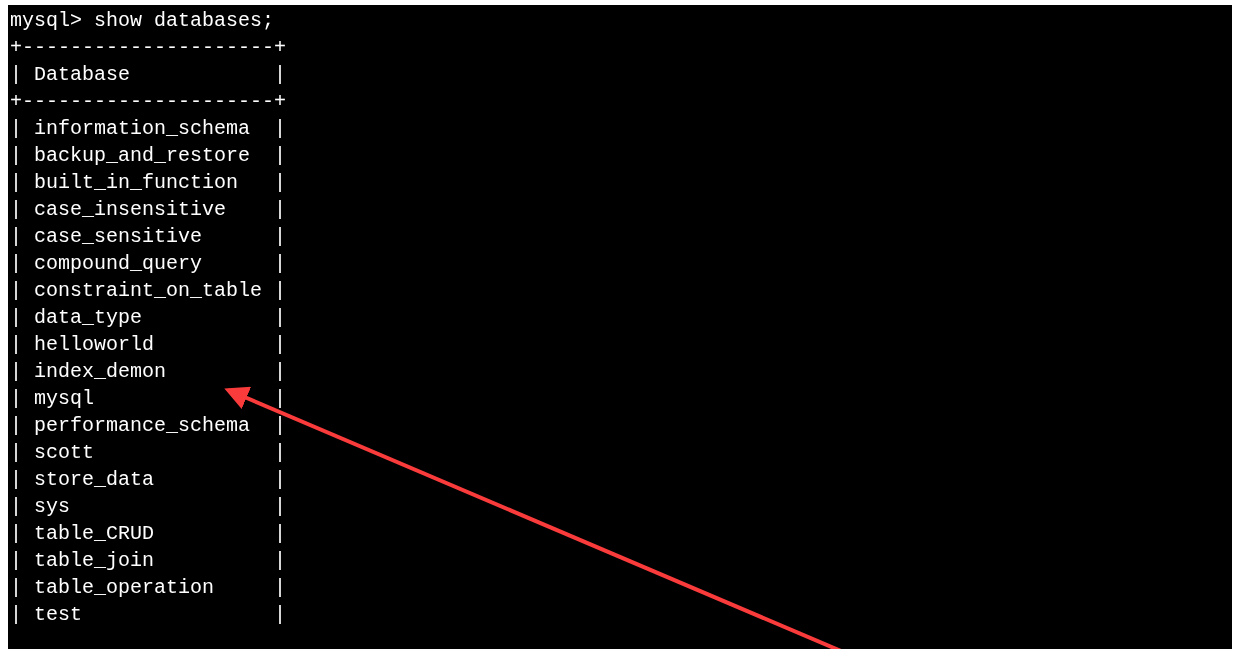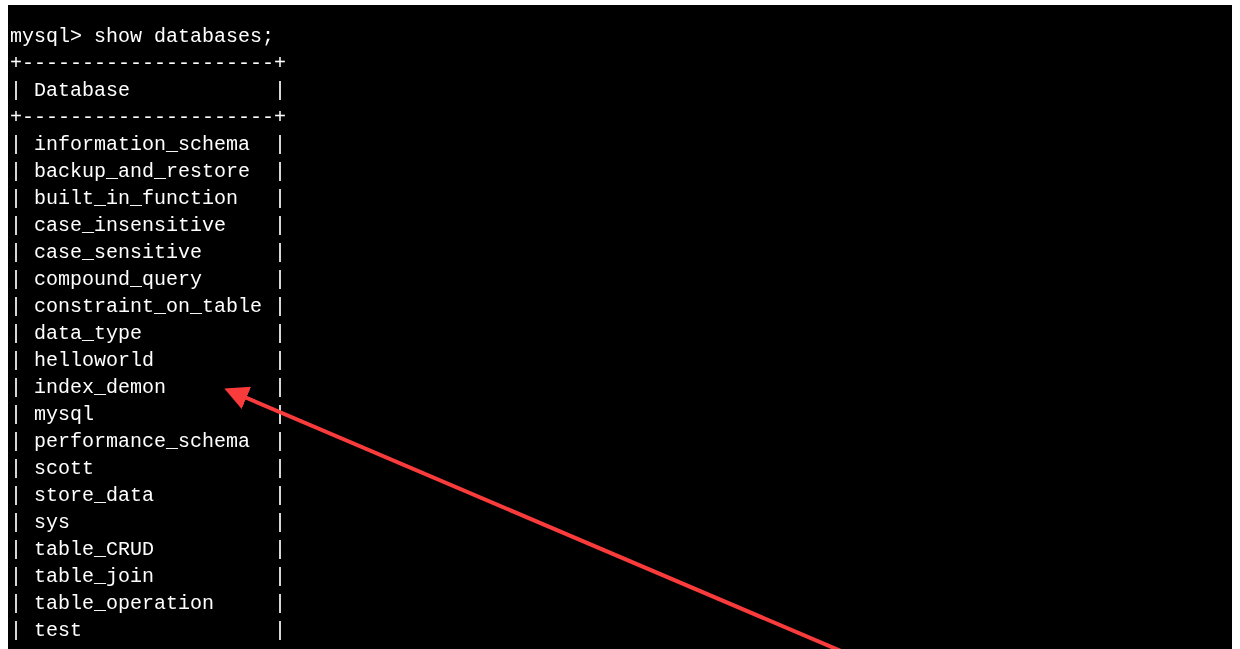--- a/index.html
+++ b/index.html
@@ -22,21 +22,21 @@
       bottom: 0;
       background: #000;
       overflow: hidden;
     }
     .terminal {
       font-family: "Consolas", "Monaco", "Courier New", monospace;
       font-size: 20px;
       line-height: 27px;
       color: #fff;
       white-space: pre;
-      padding: 18px 0 0 2px;
+      padding: 2px 0 0 2px;
     }
     .arrow-overlay {
       position: absolute;
       top: 0;
       left: 0;
       pointer-events: none;
       z-index: 10;
     }
   </style>
 </head>

